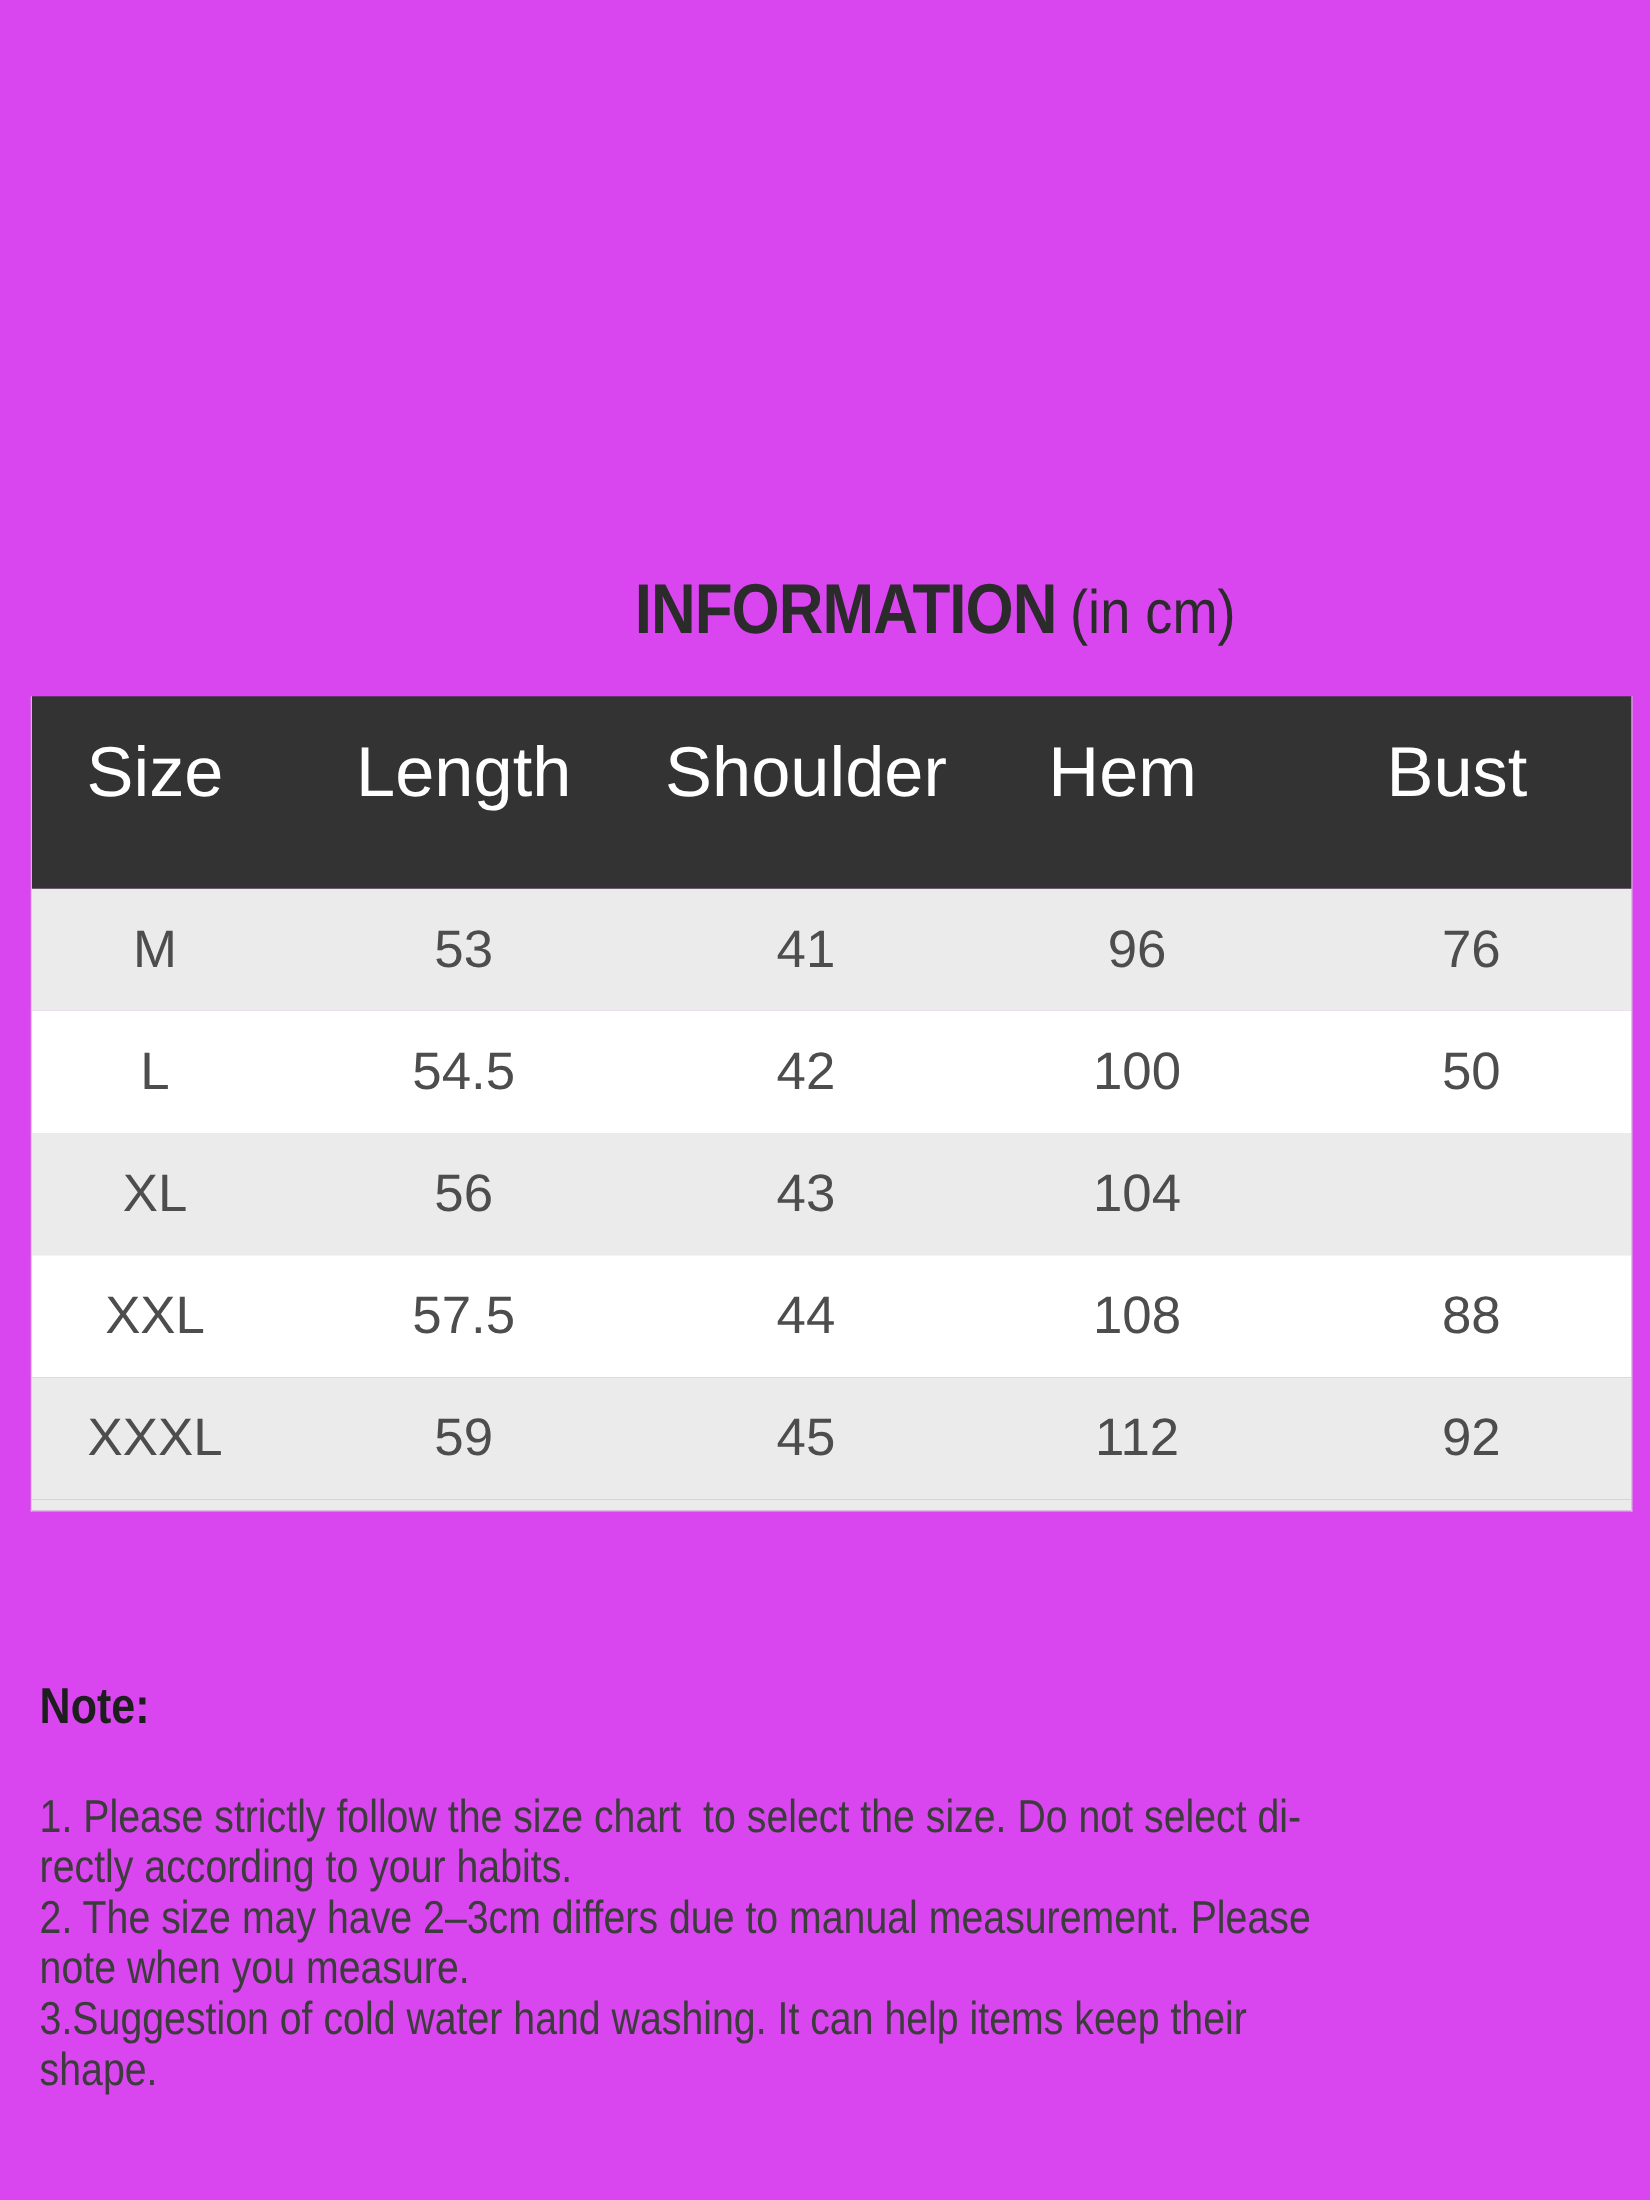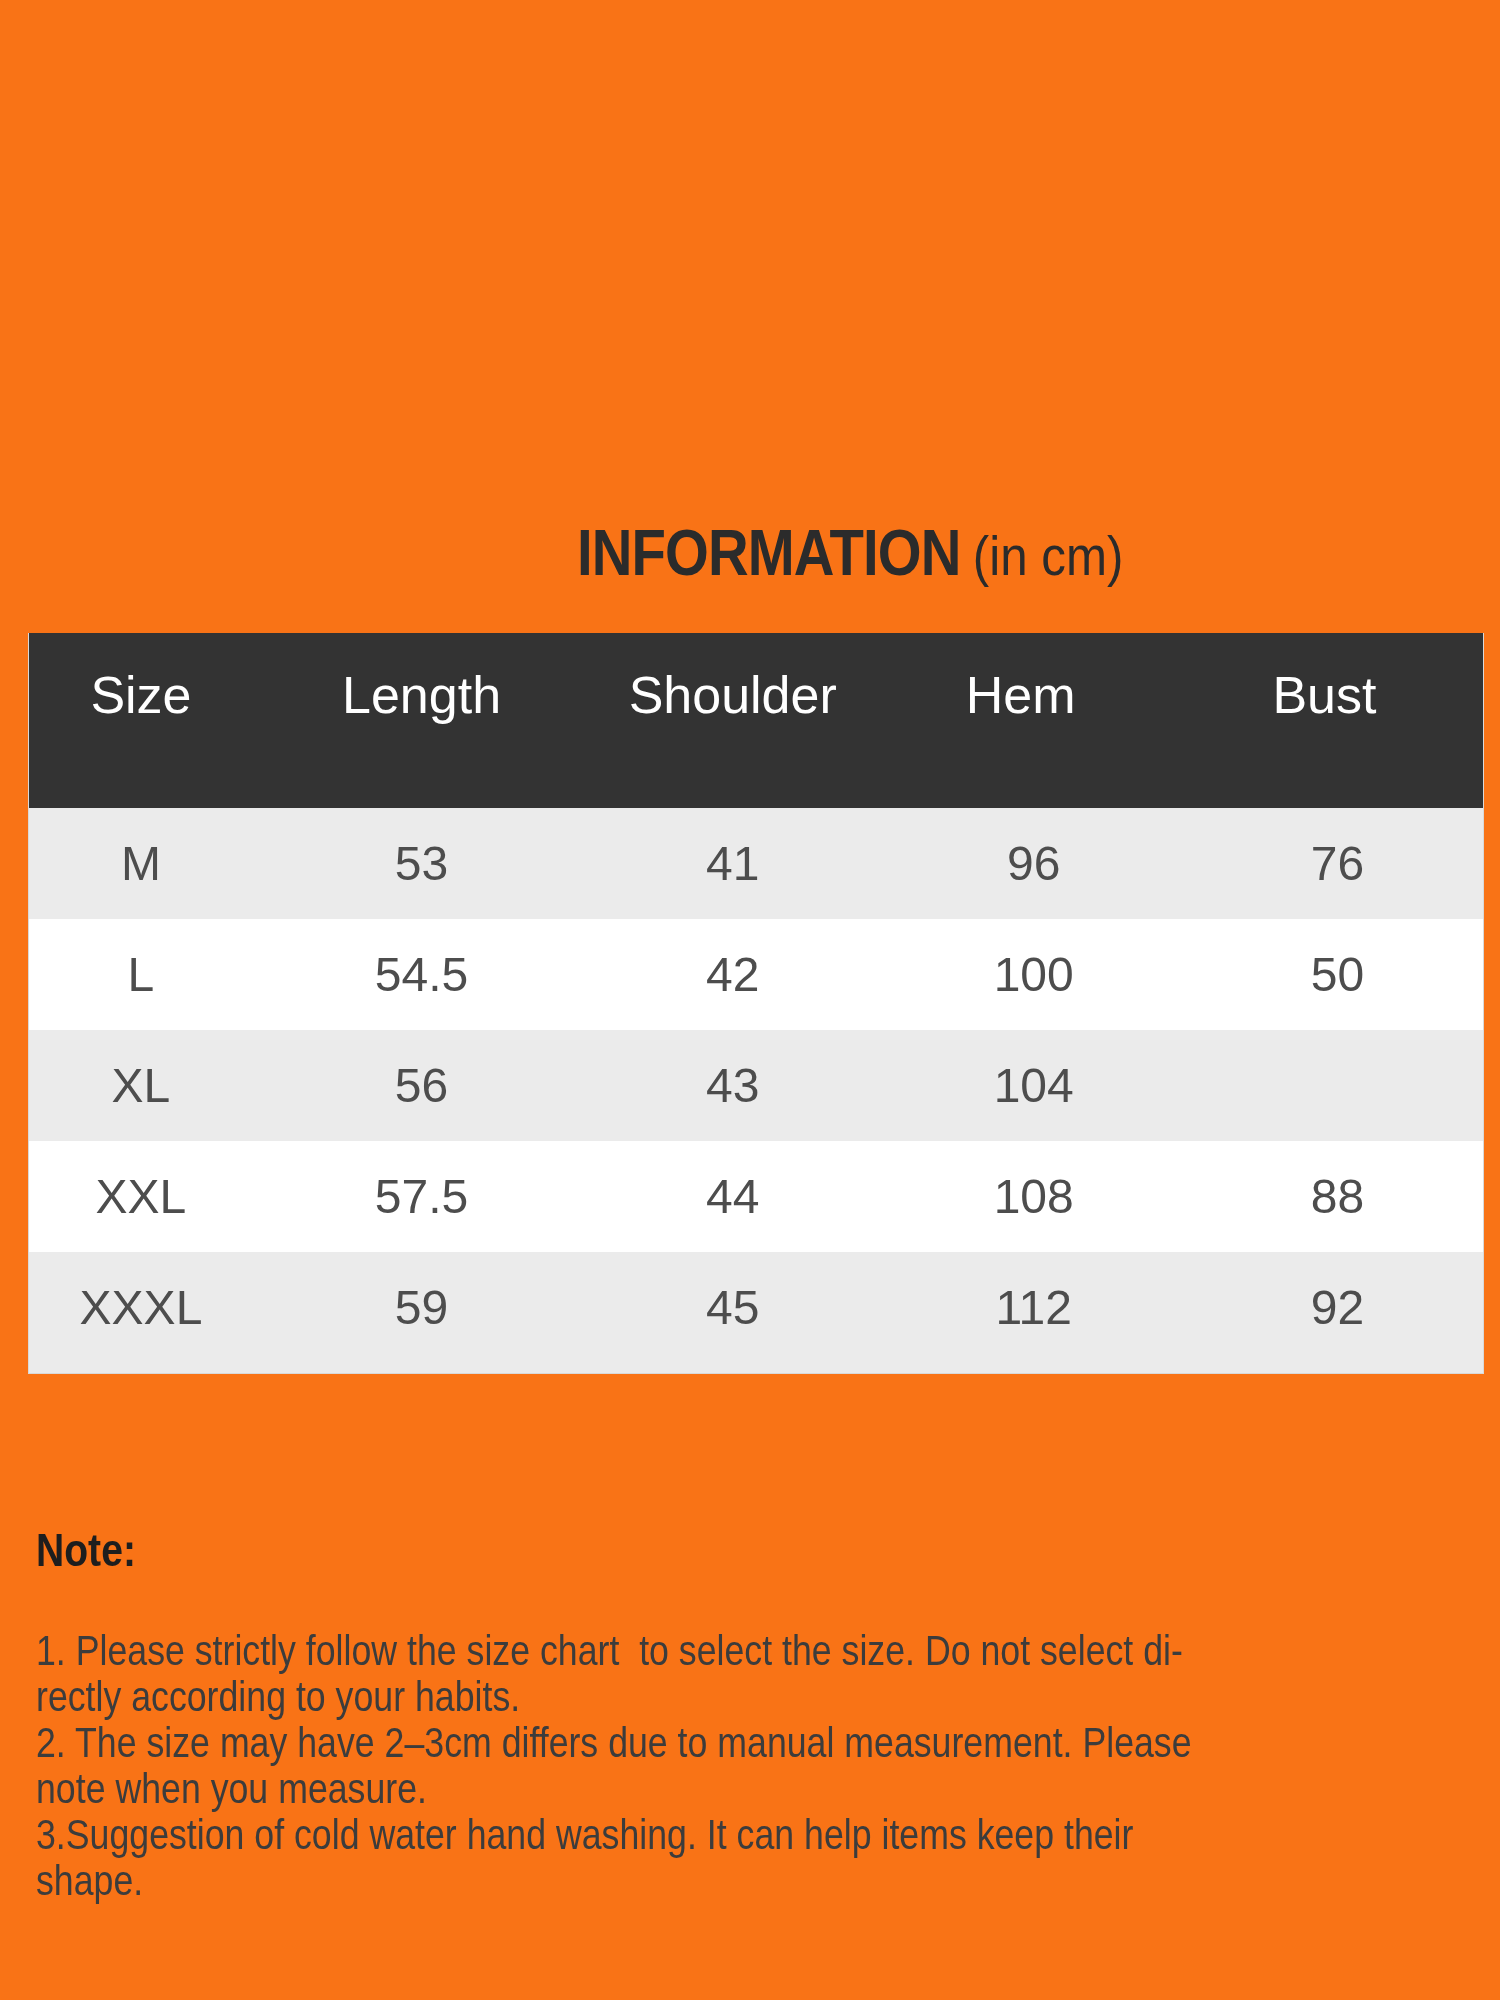--- a/index.html
+++ b/index.html
@@ -1,20 +1,20 @@
 <!DOCTYPE html>
 <html><head>
 <meta charset="utf-8">
 <style>
   * { margin:0; padding:0; box-sizing:border-box; }
   html,body { background:#ffffff; }
   .page {
     position:relative;
     width:1500px; height:2000px;
-    background:#f97316;
+    background:#d946ef;
     font-family:"Liberation Sans", sans-serif;
     overflow:hidden;
   }
 
   
   .title-row {
     position:absolute;
     top:521px; left:577px;
     display:flex;
     align-items:baseline;
@@ -49,21 +49,21 @@
     height:175px;
     background:#333333;
     display:flex;
   }
   .thead .cell {
     display:flex;
     justify-content:center;
     align-items:flex-start;
     padding-top:32px;
     color:#ffffff;
-    font-size:52px;
+    font-size:64px;
     font-weight:normal;
   }
   .trow {
     height:111px;
     display:flex;
     background:#ffffff;
   }
   .trow:nth-of-type(even) { background:#ebebeb; }
   .trow .cell {
     display:flex;

